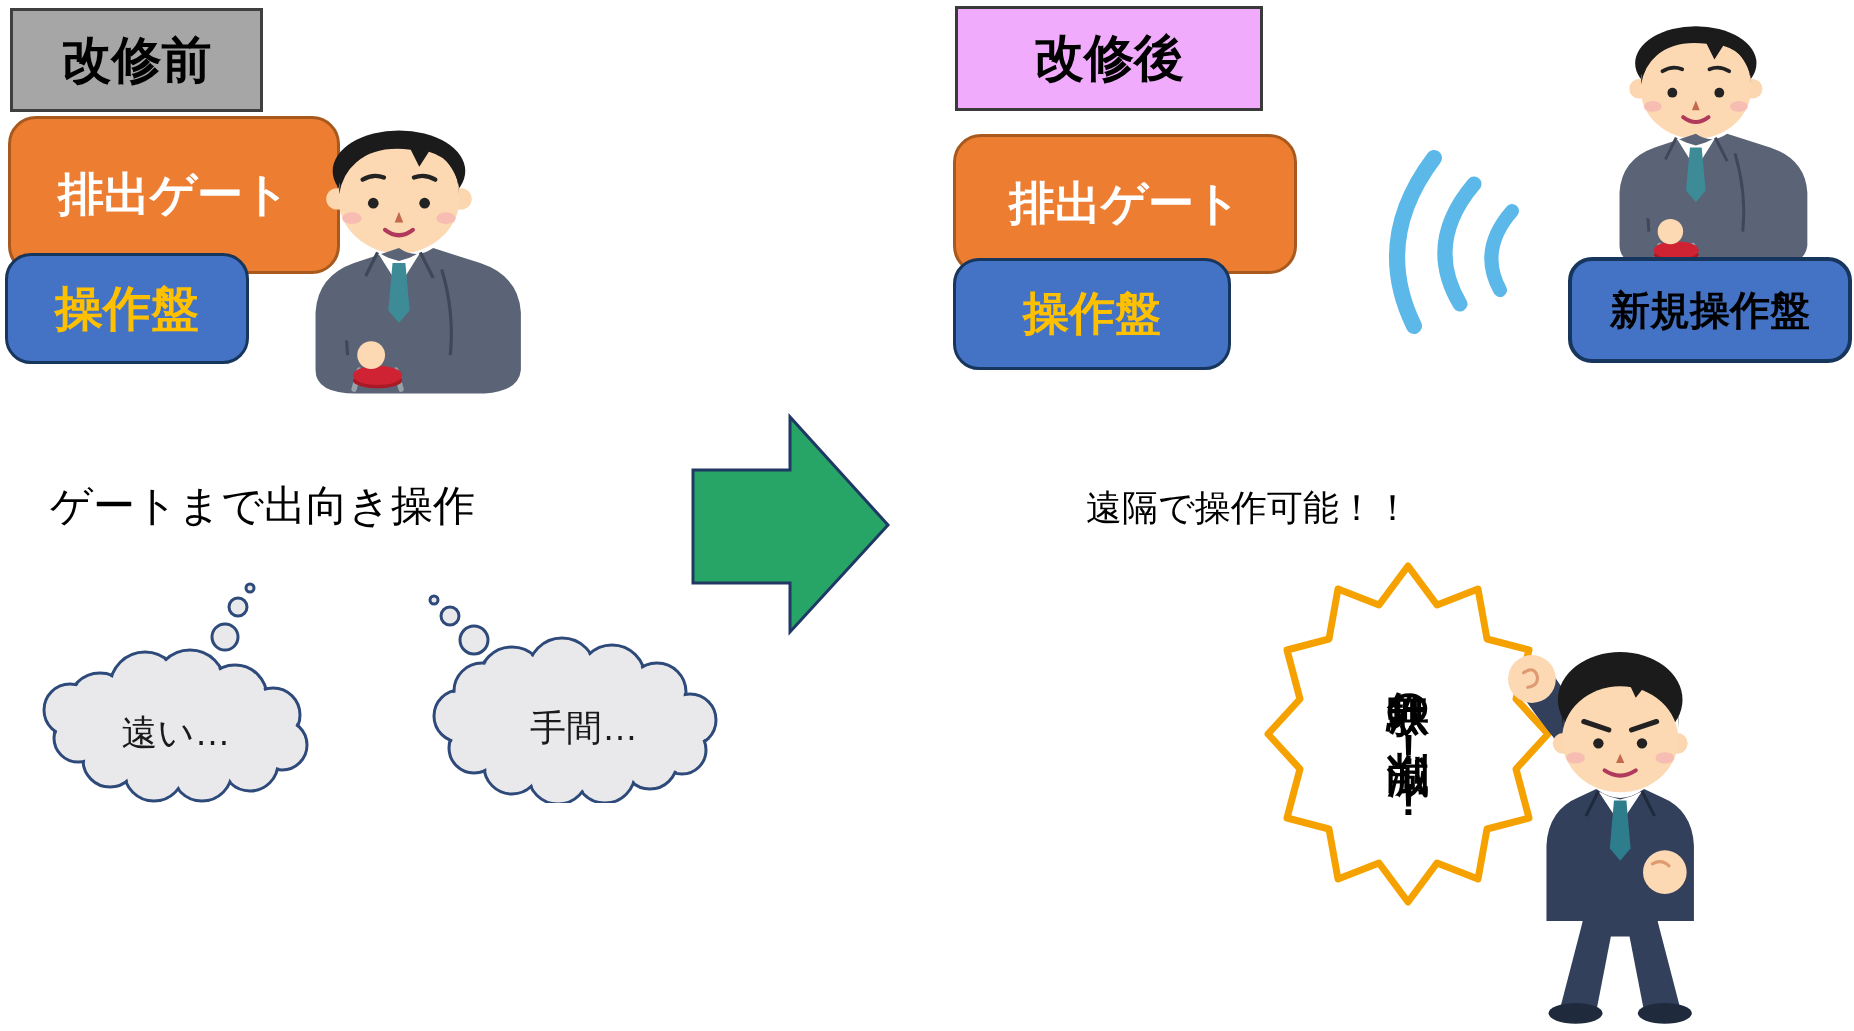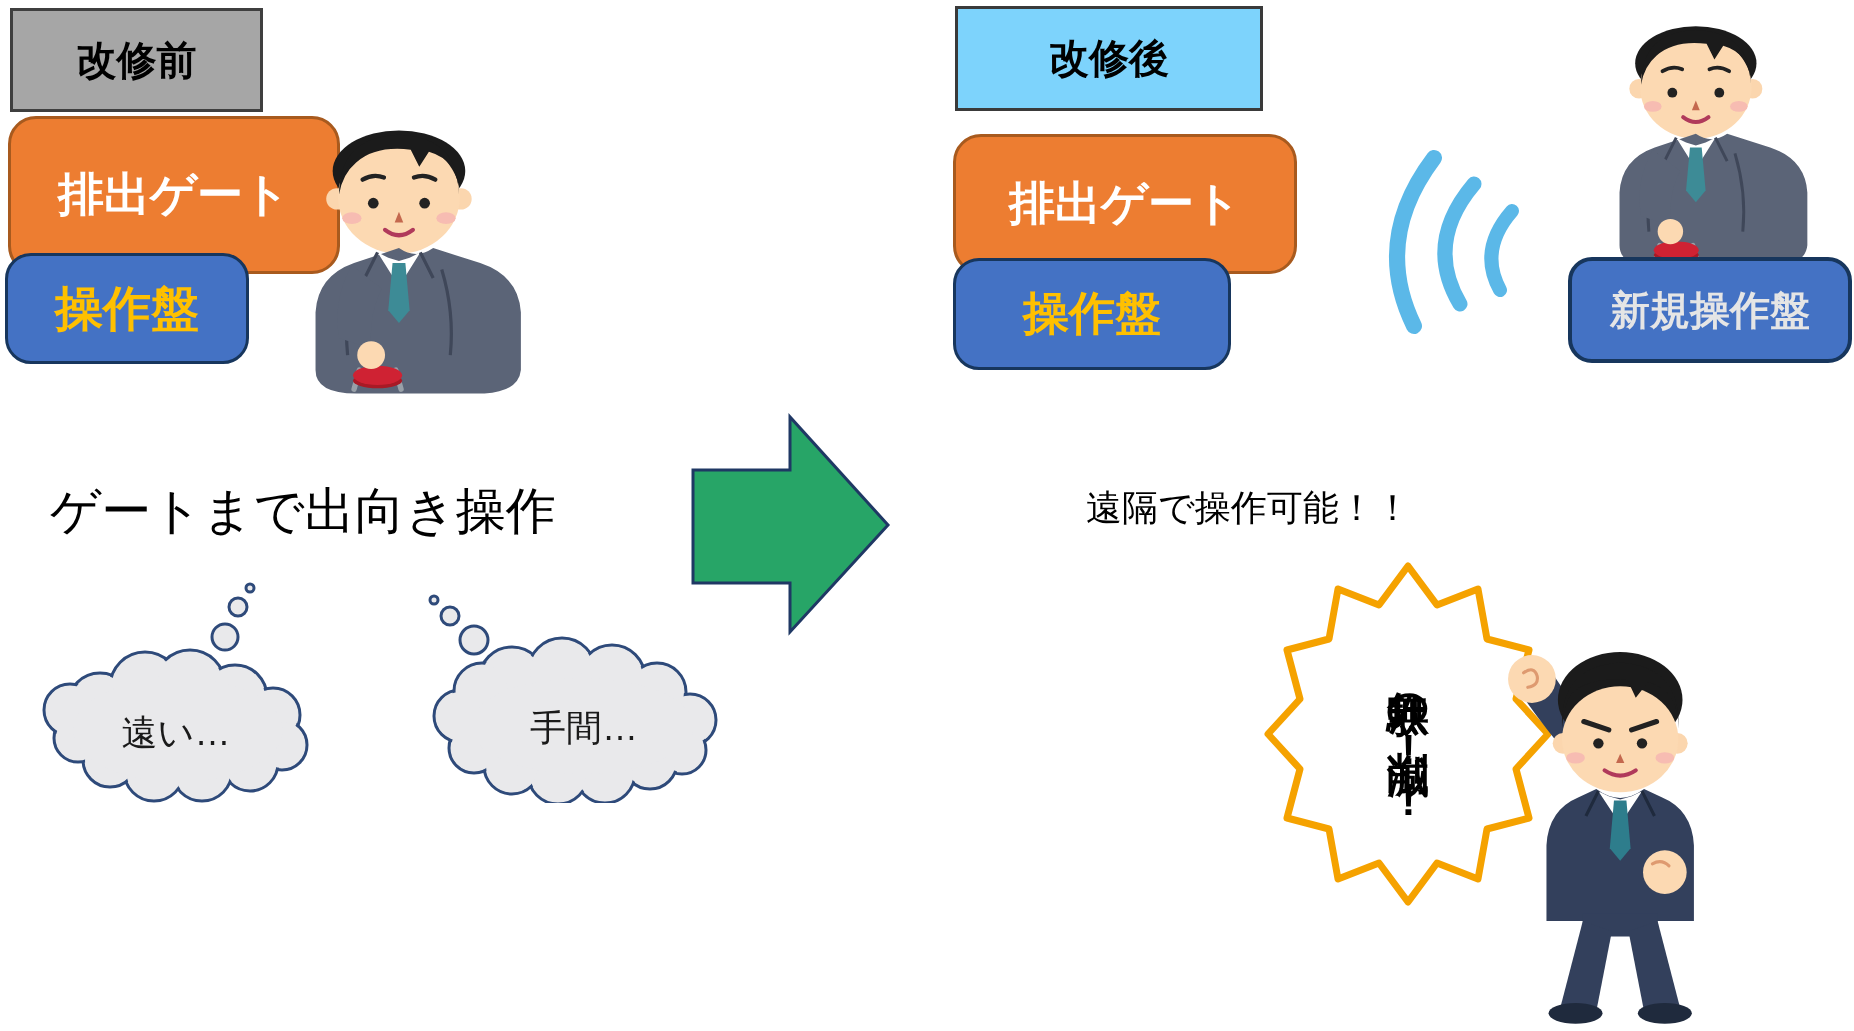--- a/index.html
+++ b/index.html
@@ -3,34 +3,34 @@
 <meta charset="utf-8">
 <style>
   html,body{margin:0;padding:0;background:#ffffff;}
   .canvas{
     position:relative;width:1854px;height:1031px;background:#ffffff;overflow:hidden;
     font-family:"Liberation Sans","DejaVu Sans",sans-serif;
   }
   .abs{position:absolute;}
   .hdr{
     display:flex;align-items:center;justify-content:center;
-    font-weight:700;font-size:40px;color:#000;box-sizing:border-box;
+    font-weight:700;font-size:50px;color:#000;box-sizing:border-box;
   }
   .hdr-before{left:10px;top:8px;width:253px;height:104px;background:#a6a6a6;border:3px solid #3f3f3f;z-index:2;}
-  .hdr-after{left:955px;top:6px;width:308px;height:105px;background:#7dd3fc;border:3px solid #3a3a3a;z-index:2;}
+  .hdr-after{left:955px;top:6px;width:308px;height:105px;background:#f0abfc;border:3px solid #3a3a3a;z-index:2;}
   .roundbox{
     display:flex;align-items:center;justify-content:center;
     font-weight:700;box-sizing:border-box;font-family:Liberation Serif, serif;
   }
   .gate-before{left:8px;top:116px;width:332px;height:158px;background:#ed7d31;border:3px solid #a85a1e;border-radius:28px;color:#ffffff;font-size:46px;z-index:1;}
   .panel-before{left:5px;top:253px;width:244px;height:111px;background:#4472c4;border:3px solid #17365d;border-radius:26px;color:#ffc000;font-size:48px;z-index:3;}
   .gate-after{left:953px;top:134px;width:344px;height:140px;background:#ed7d31;border:3px solid #a85a1e;border-radius:28px;color:#ffffff;font-size:46px;z-index:1;}
   .panel-after{left:953px;top:258px;width:278px;height:112px;background:#4472c4;border:3px solid #17365d;border-radius:26px;color:#ffc000;font-size:46px;z-index:3;}
-  .panel-new{left:1568px;top:257px;width:284px;height:106px;background:#4472c4;border:4px solid #17365d;border-radius:24px;color:#e5e5e5;font-size:40px;z-index:5;}
-  .caption{font-size:50px;color:#000;white-space:nowrap;z-index:2;}
+  .panel-new{left:1568px;top:257px;width:284px;height:106px;background:#4472c4;border:4px solid #17365d;border-radius:24px;color:#000000;font-size:40px;z-index:5;}
+  .caption{font-size:42px;color:#000;white-space:nowrap;z-index:2;}
   .caption-left{left:50px;top:478px;}
   .caption-right{left:1086px;top:484px;font-size:36px;}
   .burst-text{
     left:1376px;top:578px;width:64px;height:330px;
     writing-mode:vertical-rl;text-orientation:upright;
     font-size:42px;font-weight:700;letter-spacing:4px;line-height:64px;
     text-align:center;color:#000;z-index:4;
   }
   .man-left{left:292px;top:128px;z-index:4;}
   .man-right{left:1598px;top:24px;z-index:2;}

